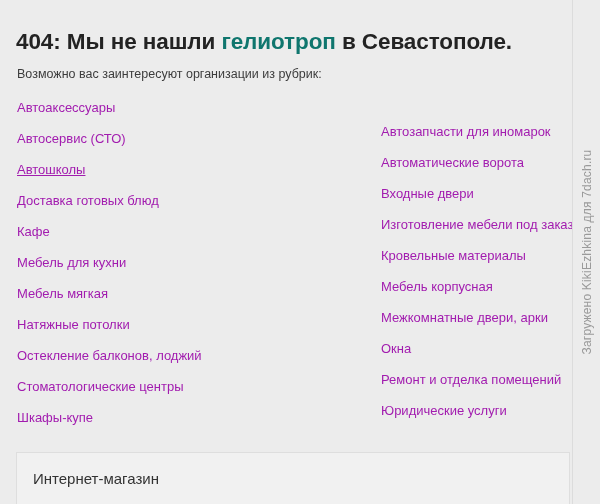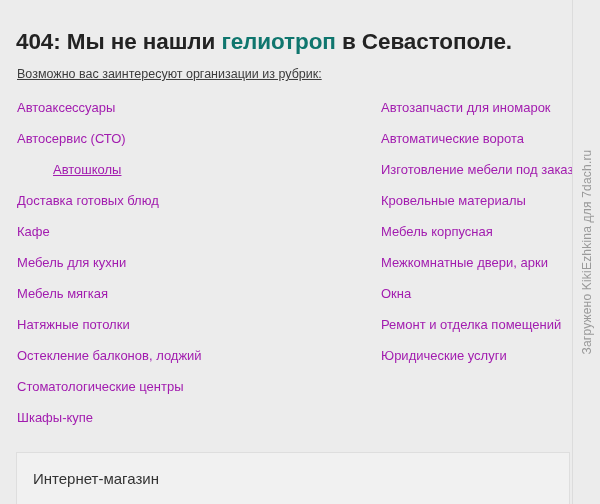--- a/index.html
+++ b/index.html
@@ -45,50 +45,48 @@
 
   
   .subtitle {
     position: absolute;
     left: 17px;
     top: 66px;
     font-size: 12.5px;
     line-height: 16px;
     color: #3c3c3c;
     white-space: nowrap;
-    text-decoration: underline;
   }
 
   
   .columns {
     position: absolute;
     left: 0;
     top: 100px;
     width: 572px;
   }
   .col {
     position: absolute;
     top: 0;
   }
   .col-left  { left: 17px;  width: 350px; }
-  .col-right { left: 381px; width: 190px; }
+  .col-right { left: 381px; width: 190px; margin-top: 24px; }
 
   .rub-link {
     display: block;
     font-size: 13px;
     line-height: 16px;
     height: 31px;
     color: #a21caf;
     text-decoration: none;
     white-space: nowrap;
     cursor: pointer;
   }
   .rub-link.hovered {
     text-decoration: underline;
-    margin-left: 36px;
   }
 
   
   .panel {
     position: absolute;
     left: 16px;
     top: 452px;
     width: 554px;
     height: 52px;
     box-sizing: border-box;
@@ -158,20 +156,21 @@
         <a class="rub-link">Мебель для кухни</a>
         <a class="rub-link">Мебель мягкая</a>
         <a class="rub-link">Натяжные потолки</a>
         <a class="rub-link">Остекление балконов, лоджий</a>
         <a class="rub-link">Стоматологические центры</a>
         <a class="rub-link">Шкафы-купе</a>
       </div>
     <div class="col col-right" id="col-right">
         <a class="rub-link">Автозапчасти для иномарок</a>
         <a class="rub-link">Автоматические ворота</a>
+        <a class="rub-link">Входные двери</a>
         <a class="rub-link">Изготовление мебели под заказ</a>
         <a class="rub-link">Кровельные материалы</a>
         <a class="rub-link">Мебель корпусная</a>
         <a class="rub-link">Межкомнатные двери, арки</a>
         <a class="rub-link">Окна</a>
         <a class="rub-link">Ремонт и отделка помещений</a>
         <a class="rub-link">Юридические услуги</a>
       </div>
   </div>
 

